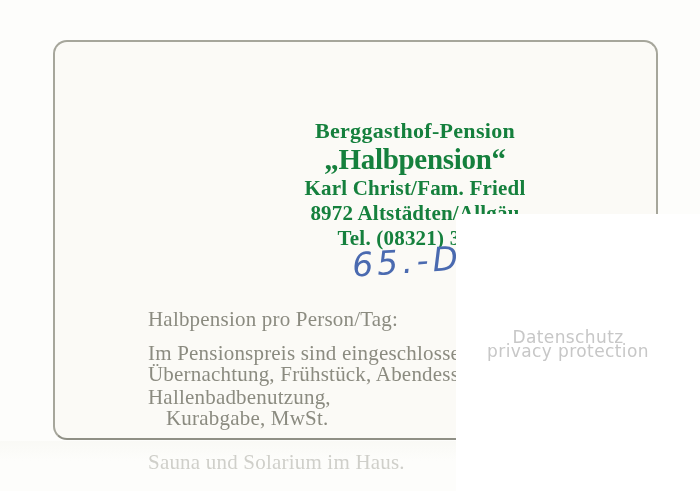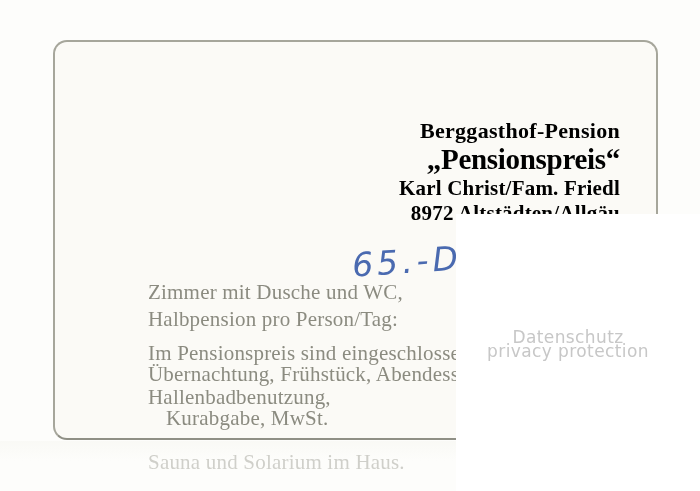--- a/index.html
+++ b/index.html
@@ -27,22 +27,22 @@
     border: 2px solid #a6a69b;
     border-bottom-color: #8f8f85;
     border-radius: 14px;
   }
   
   .header-block {
     position: absolute;
     left: 155px;
     top: 76px;
     width: 410px;
-    text-align: right;
-    color: #000000;
+    text-align: center;
+    color: #15803d;
   }
   .header-establishment {
     font-size: 22px;
     font-weight: bold;
     line-height: 25px;
     letter-spacing: 0.3px;
   }
   .header-name {
     font-size: 29px;
     font-weight: bold;
@@ -118,27 +118,26 @@
 </style>
 </head>
 <body>
 
 <div class="page">
 
   <div class="card">
 
     <div class="header-block">
       <div class="header-establishment">Berggasthof-Pension</div>
-      <div class="header-name">„Pensionspreis“</div>
+      <div class="header-name">„Halbpension“</div>
       <div class="header-sub">Karl Christ/Fam. Friedl</div>
       <div class="header-sub">8972 Altstädten/Allgäu</div>
       <div class="header-sub">Tel. (08321) 3614</div>
     </div>
 
-    <div class="body-line pos-room">Zimmer mit Dusche und WC,</div>
 
     <div class="body-line pos-price">Halbpension pro Person/Tag:</div>
 
     <div class="body-line pos-includes0">Im Pensionspreis sind eingeschlossen:</div>
 
     <div class="body-line pos-includes1">Übernachtung, Frühstück, Abendessen, H</div>
 
     <div class="body-line pos-includes2">Hallenbadbenutzung,</div>
 
     <div class="body-line pos-includes3">Kurabgabe, MwSt.</div>

